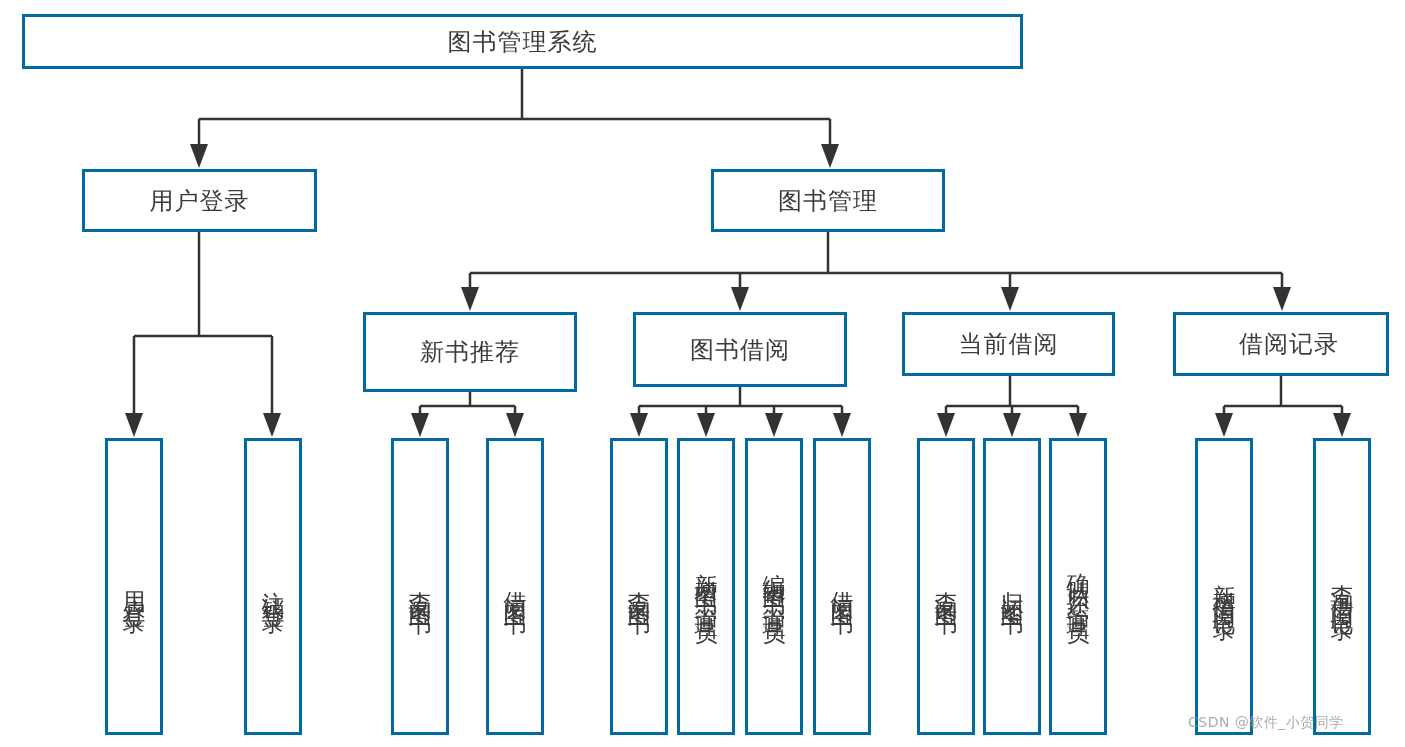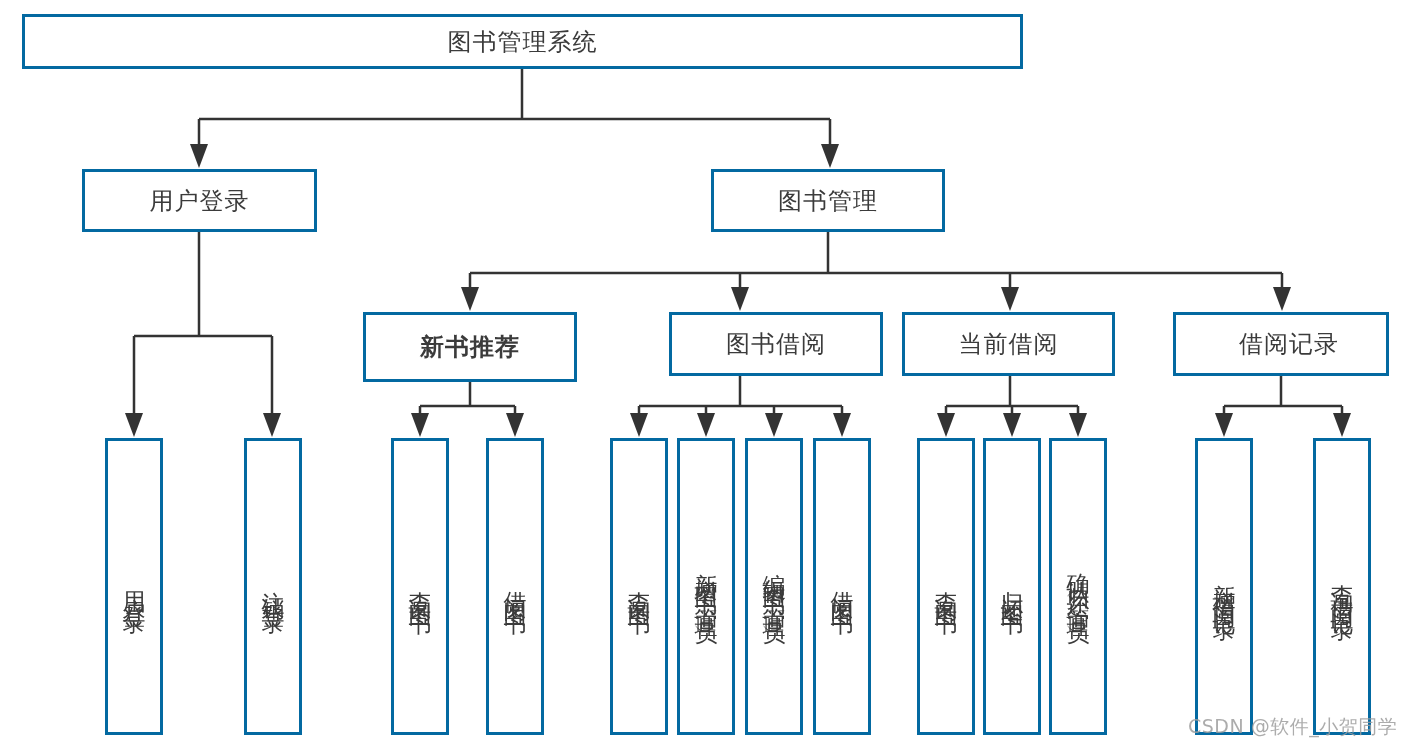--- a/index.html
+++ b/index.html
@@ -39,21 +39,21 @@
     font-size: 23px;
     letter-spacing: 7px;
     line-height: 1;
     color: #3b3b3b;
     max-height: 285px;
   }
   .watermark {
     position: absolute;
     left: 1188px;
     top: 714px;
-    font-size: 19px;
+    font-size: 14px;
     color: rgba(158, 158, 158, 0.85);
     white-space: nowrap;
     letter-spacing: 0.5px;
   }
 </style>
 </head>
 <body>
 
 <div id="canvas">
 
@@ -101,24 +101,24 @@
     <span class="hlabel">图书管理系统</span>
   </div>
 
   <div class="box" style="left:82px; top:169px; width:235px; height:63px;">
     <span class="hlabel">用户登录</span>
   </div>
   <div class="box" style="left:711px; top:169px; width:234px; height:63px;">
     <span class="hlabel">图书管理</span>
   </div>
 
-  <div class="box" style="left:363px; top:312px; width:214px; height:70px;font-weight:bold;">
+  <div class="box" style="left:363px; top:312px; width:214px; height:80px;">
     <span class="hlabel">新书推荐</span>
   </div>
-  <div class="box" style="left:633px; top:312px; width:214px; height:64px;margin-left:36px;">
+  <div class="box" style="left:633px; top:312px; width:214px; height:75px;">
     <span class="hlabel">图书借阅</span>
   </div>
   <div class="box" style="left:902px; top:312px; width:213px; height:64px;">
     <span class="hlabel">当前借阅</span>
   </div>
   <div class="box" style="left:1173px; top:312px; width:216px; height:64px;padding-left:16px;">
     <span class="hlabel">借阅记录</span>
   </div>
 
   <div class="box leaf" style="left:105px; top:438px; width:58px; height:297px;">

